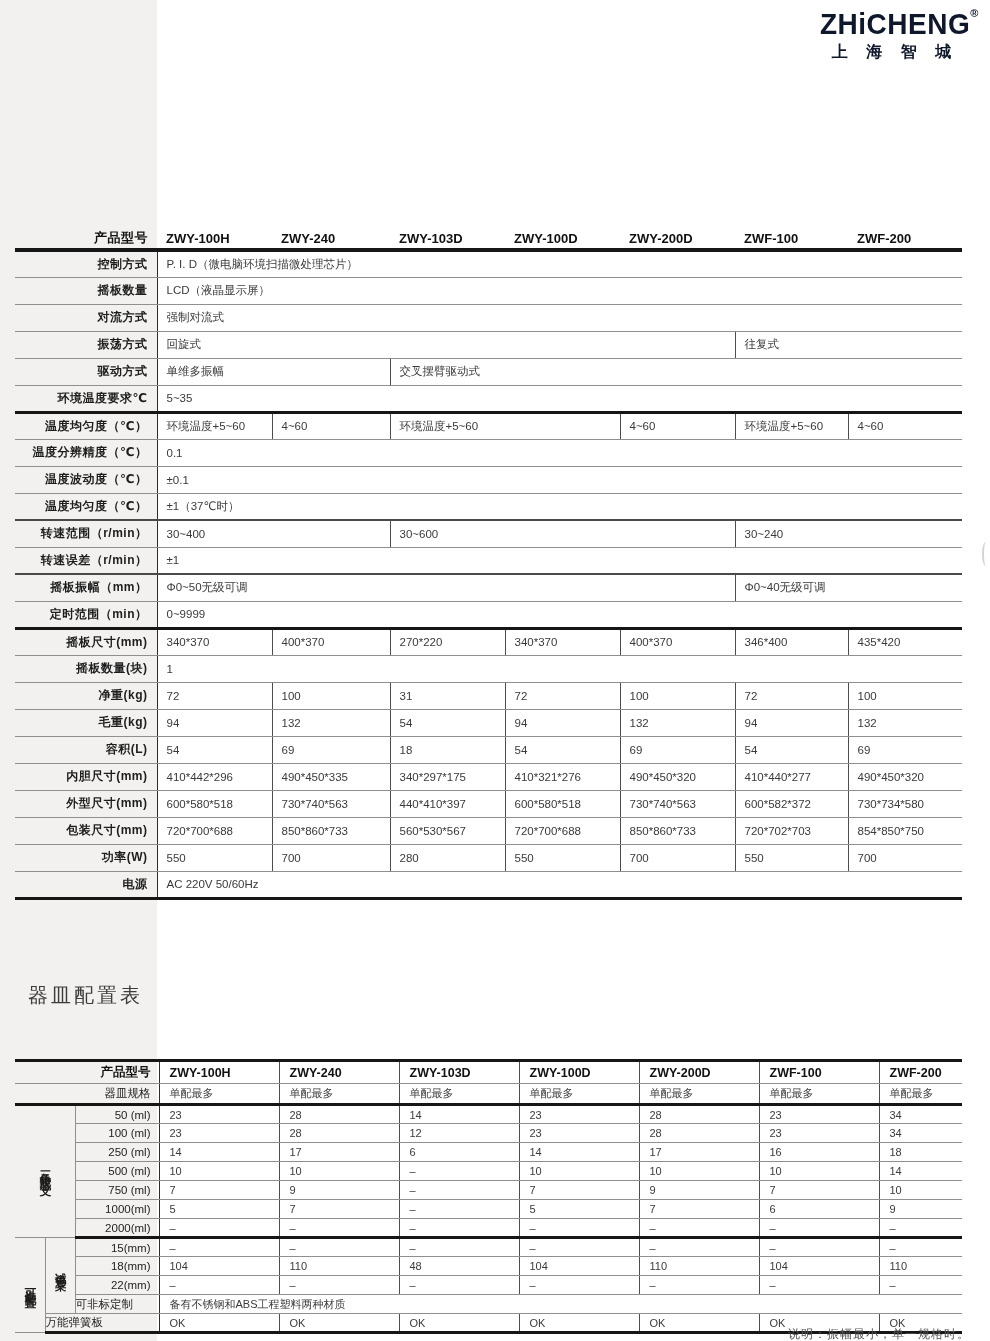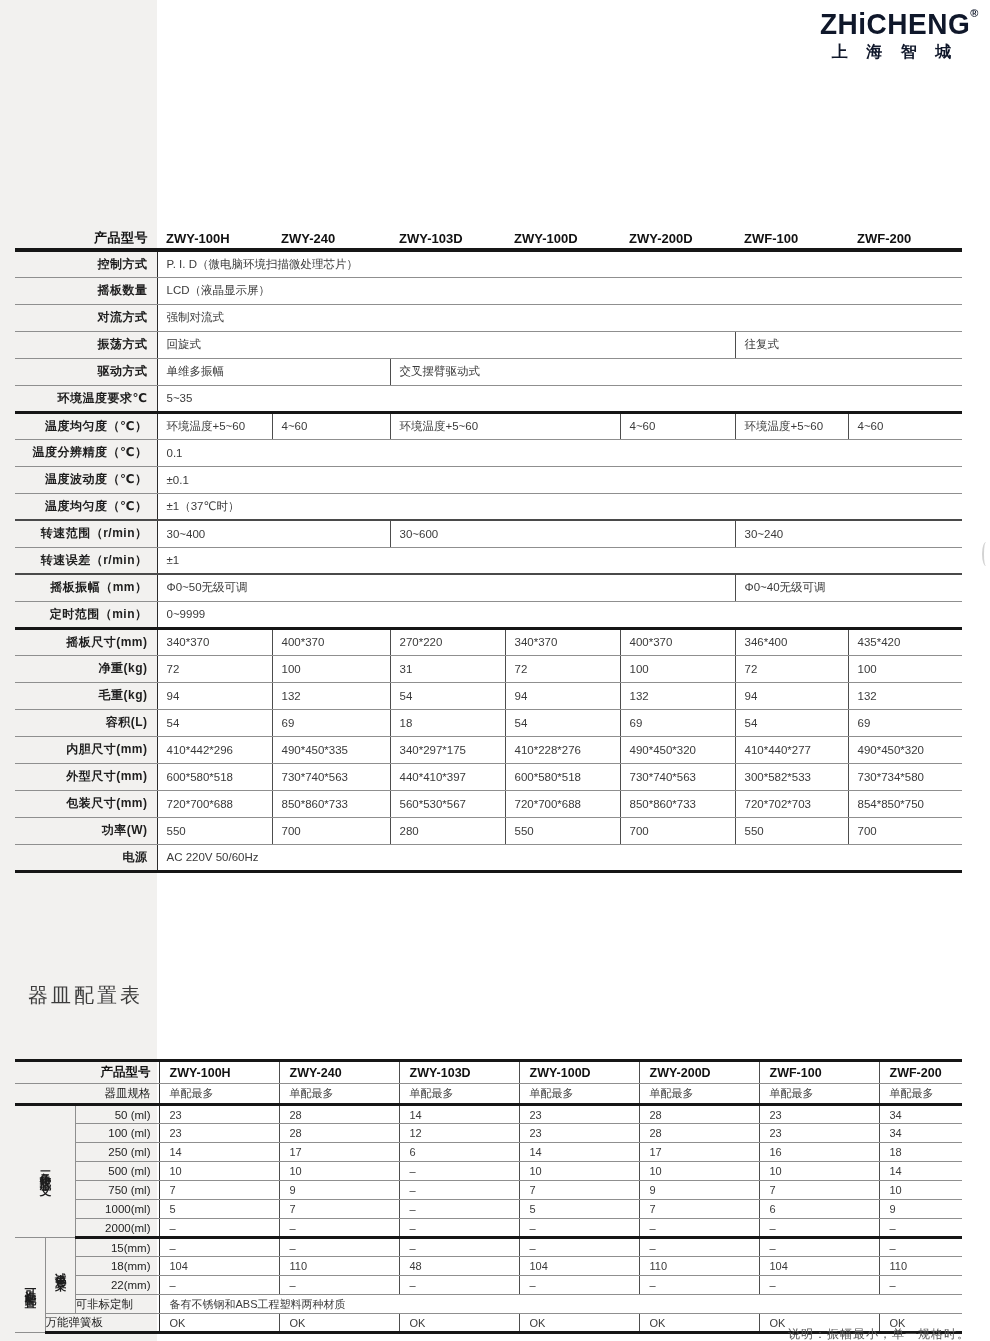--- a/index.html
+++ b/index.html
@@ -164,20 +164,24 @@
     <td class="lbl">摇板尺寸(mm)</td>
     <td>340*370</td>
     <td class="vb">400*370</td>
     <td class="vb">270*220</td>
     <td class="vb">340*370</td>
     <td class="vb">400*370</td>
     <td class="vb">346*400</td>
     <td class="vb">435*420</td>
   </tr>
   <tr>
+    <td class="lbl">摇板数量(块)</td>
+    <td colspan="7">1</td>
+  </tr>
+  <tr>
     <td class="lbl">净重(kg)</td>
     <td>72</td>
     <td class="vb">100</td>
     <td class="vb">31</td>
     <td class="vb">72</td>
     <td class="vb">100</td>
     <td class="vb">72</td>
     <td class="vb">100</td>
   </tr>
   <tr>
@@ -198,33 +202,33 @@
     <td class="vb">54</td>
     <td class="vb">69</td>
     <td class="vb">54</td>
     <td class="vb">69</td>
   </tr>
   <tr>
     <td class="lbl">内胆尺寸(mm)</td>
     <td>410*442*296</td>
     <td class="vb">490*450*335</td>
     <td class="vb">340*297*175</td>
-    <td class="vb">410*228*276</td>
+    <td class="vb">410*321*276</td>
     <td class="vb">490*450*320</td>
     <td class="vb">410*440*277</td>
     <td class="vb">490*450*320</td>
   </tr>
   <tr>
     <td class="lbl">外型尺寸(mm)</td>
     <td>600*580*518</td>
     <td class="vb">730*740*563</td>
     <td class="vb">440*410*397</td>
     <td class="vb">600*580*518</td>
     <td class="vb">730*740*563</td>
-    <td class="vb">300*582*533</td>
+    <td class="vb">600*582*372</td>
     <td class="vb">730*734*580</td>
   </tr>
   <tr>
     <td class="lbl">包装尺寸(mm)</td>
     <td>720*700*688</td>
     <td class="vb">850*860*733</td>
     <td class="vb">560*530*567</td>
     <td class="vb">720*700*688</td>
     <td class="vb">850*860*733</td>
     <td class="vb">720*702*703</td>

